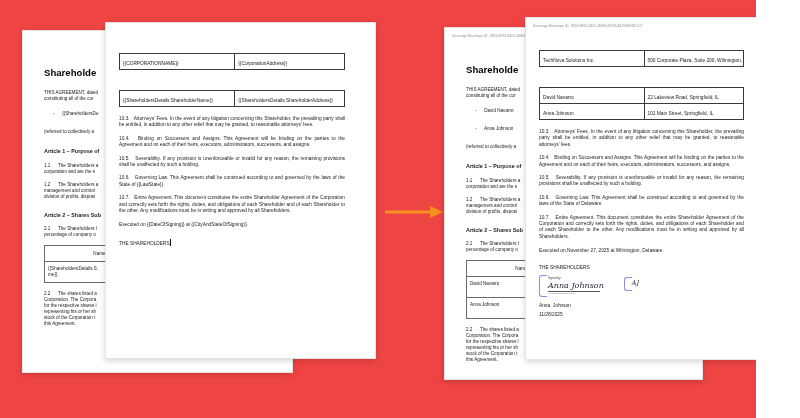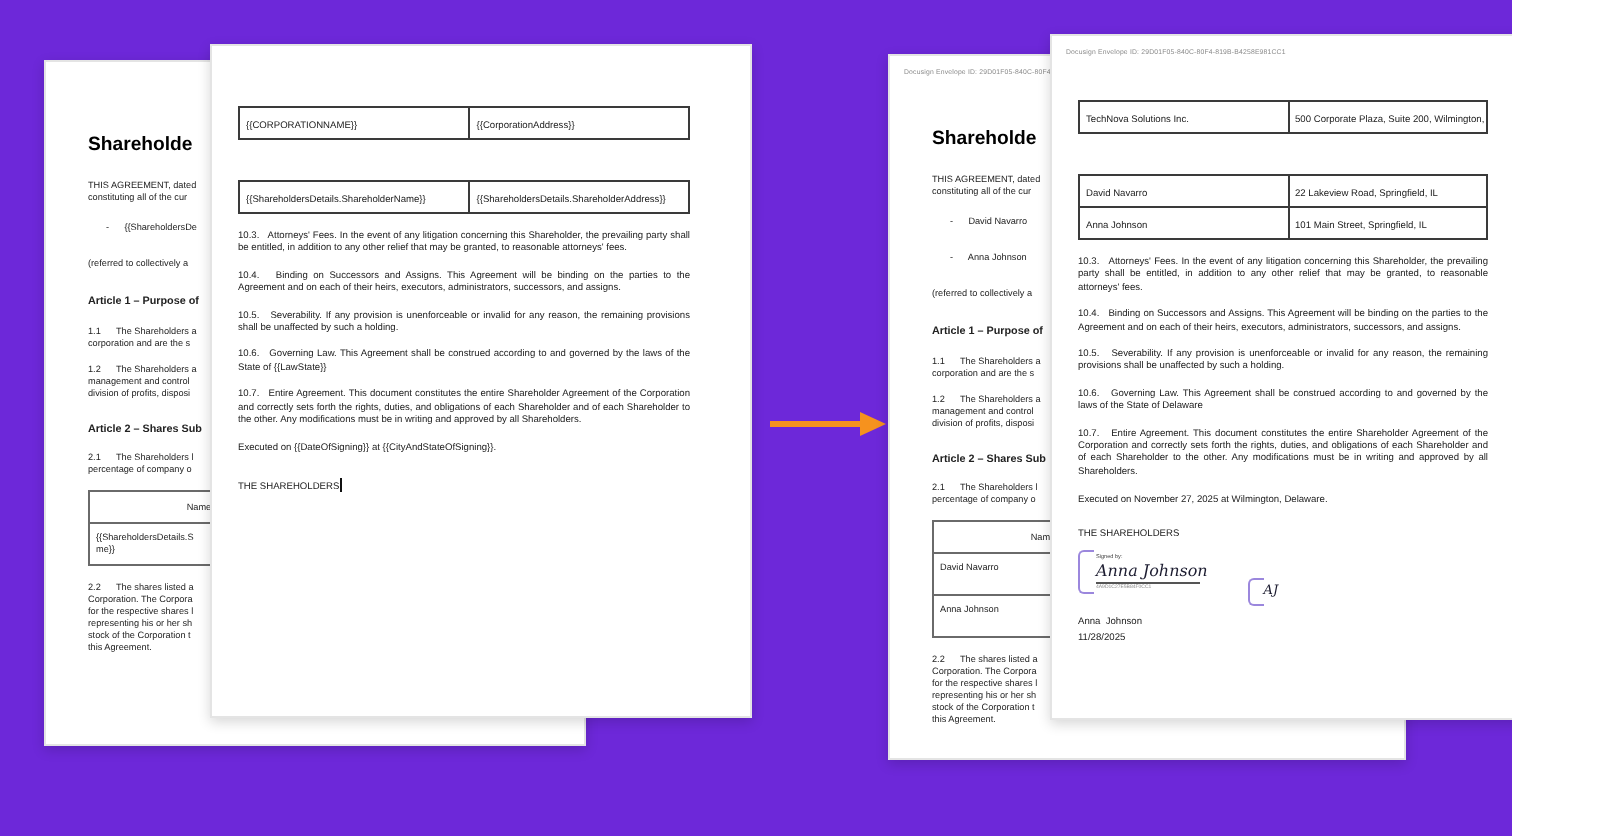--- a/index.html
+++ b/index.html
@@ -1,16 +1,16 @@
 <!DOCTYPE html>
 <html><head>
 <meta charset="utf-8">
 <style>
   html,body { margin:0; padding:0; background:#ffffff; }
-  .canvas { position:relative; width:756px; height:418px; background:#6d28d9; overflow:hidden;
+  .canvas { position:relative; width:756px; height:418px; background:#ef4444; overflow:hidden;
             font-family:"Liberation Sans", sans-serif; }
   .page { position:absolute; background:#fff; border:1px solid #e4e4e4; box-sizing:border-box;
           box-shadow:0 2px 6px rgba(0,0,0,0.16); overflow:hidden; }
   
   .doc-p1 { font-size:4.6px; line-height:6px; color:#222; }
   .doc-p1 .inner { padding:36px 6px 0 21px; }
   .p1-title { font-size:9.6px; line-height:11px; font-weight:bold; color:#000; margin:0 0 12px 0; white-space:pre; }
   .frag, .lines > div { white-space:pre; }
   .intro { margin:0; }
   .bullet-list { margin-top:9px; }
@@ -46,21 +46,21 @@
   .cursor { display:inline-block; width:1px; height:7px; background:#111; vertical-align:-1.5px; margin-left:0.5px; }
   .envelope { position:absolute; top:6px; left:7px; font-size:3.4px; line-height:4px; color:#8a8a8a; white-space:nowrap; letter-spacing:0.1px; }
   
   .sig-row { margin-top:4px; display:flex; align-items:flex-start; }
   .ds-stamp { position:relative; padding:2px 6px 2px 9px; }
   .bracket { position:absolute; left:0; top:0; bottom:0; width:7px; border:1.2px solid #9b87dd; border-right:none; border-radius:3px 0 0 3px; }
   .ds-label { font-size:2.8px; line-height:3.6px; color:#444; }
   .ds-script { font-family:"DejaVu Serif", serif; font-style:italic; font-size:8px; line-height:9.5px; color:#1c1c30; white-space:pre; }
   .ds-line { width:52px; border-top:0.7px solid #555; margin-top:0.5px; }
   .ds-id { font-size:2.5px; line-height:3.4px; color:#888; white-space:nowrap; }
-  .ds-initials { position:relative; margin-left:14px; margin-top:14px; padding:3px 5px 3px 8px; }
+  .ds-initials { position:relative; margin-left:14px; margin-top:2px; padding:3px 5px 3px 8px; }
   .ds-initials .ds-script { font-size:6.5px; line-height:7.5px; }
   .sig-name { margin-top:6px; white-space:pre; }
   .sig-date { margin-top:2px; white-space:pre; }
   .arrow { position:absolute; left:384px; top:205px; }
 </style>
 </head>
 <body>
 
 <div class="canvas">
 

